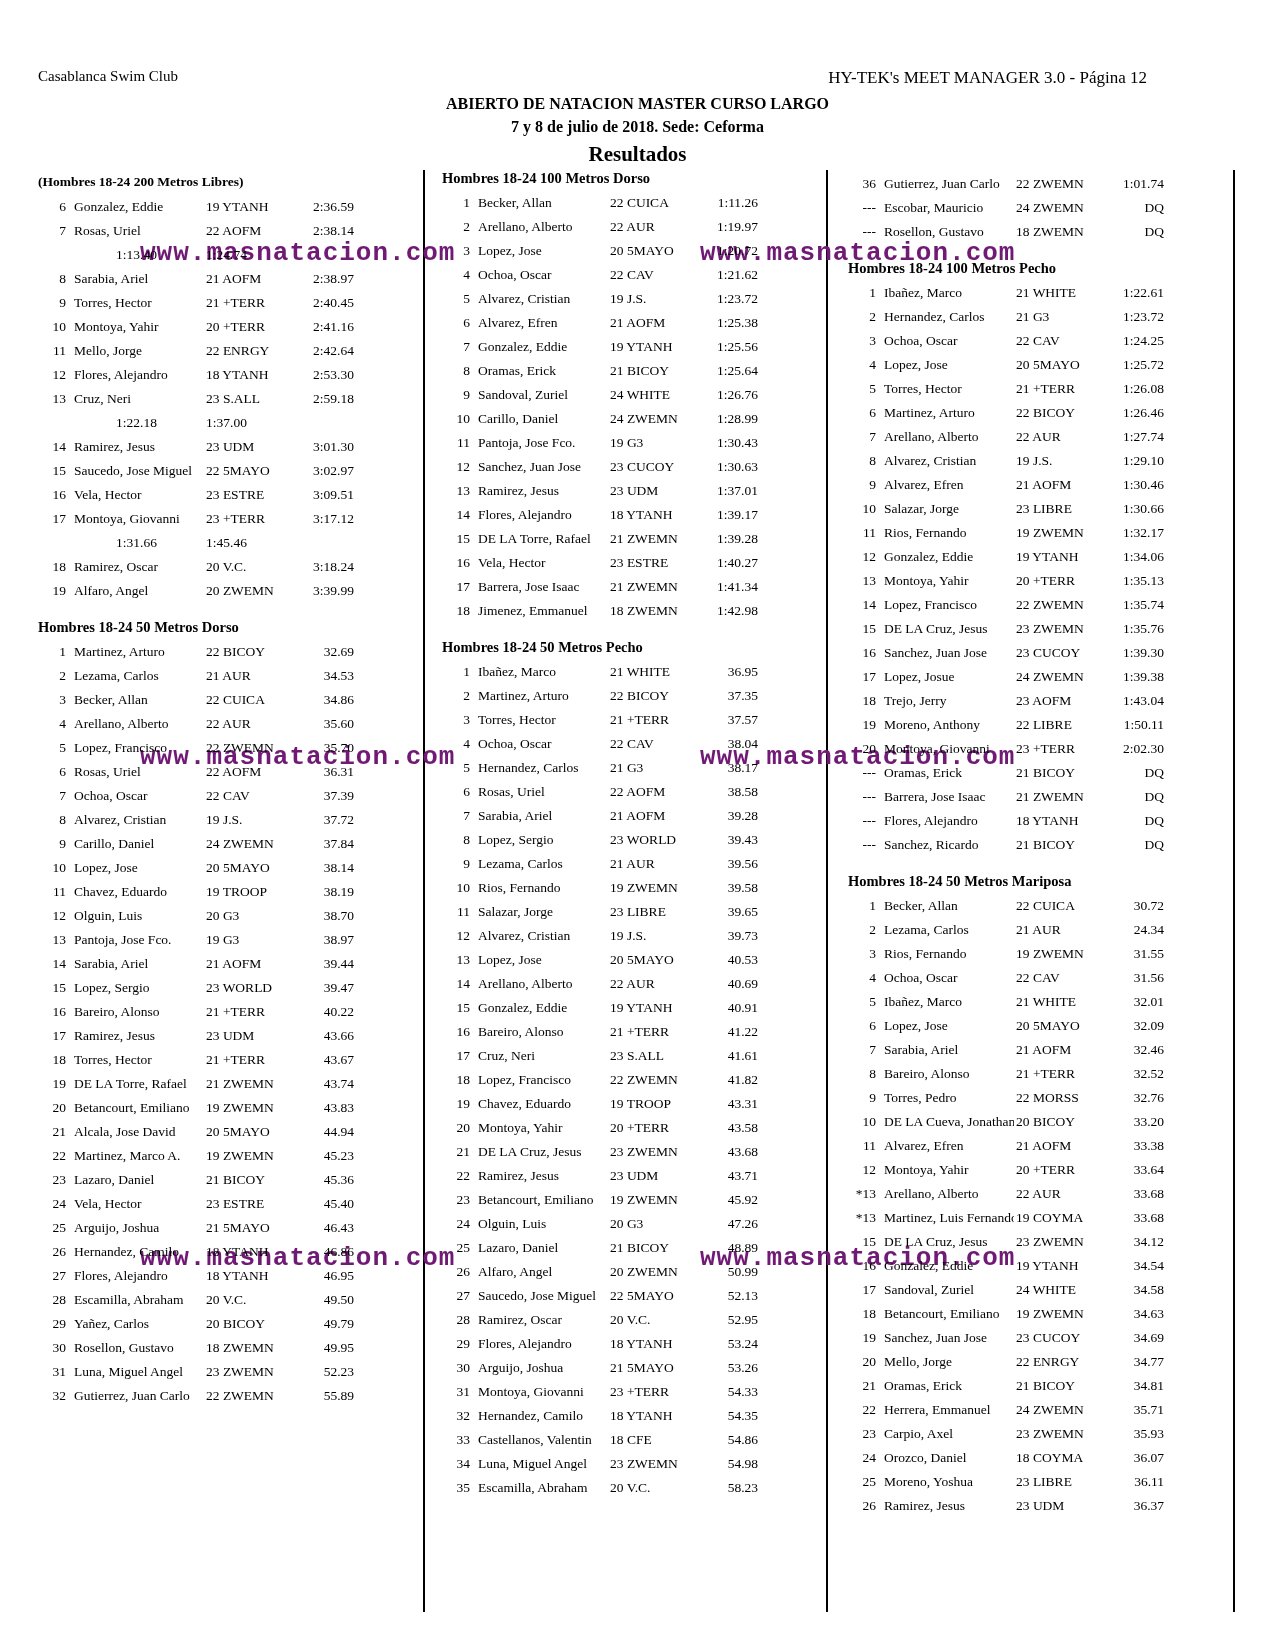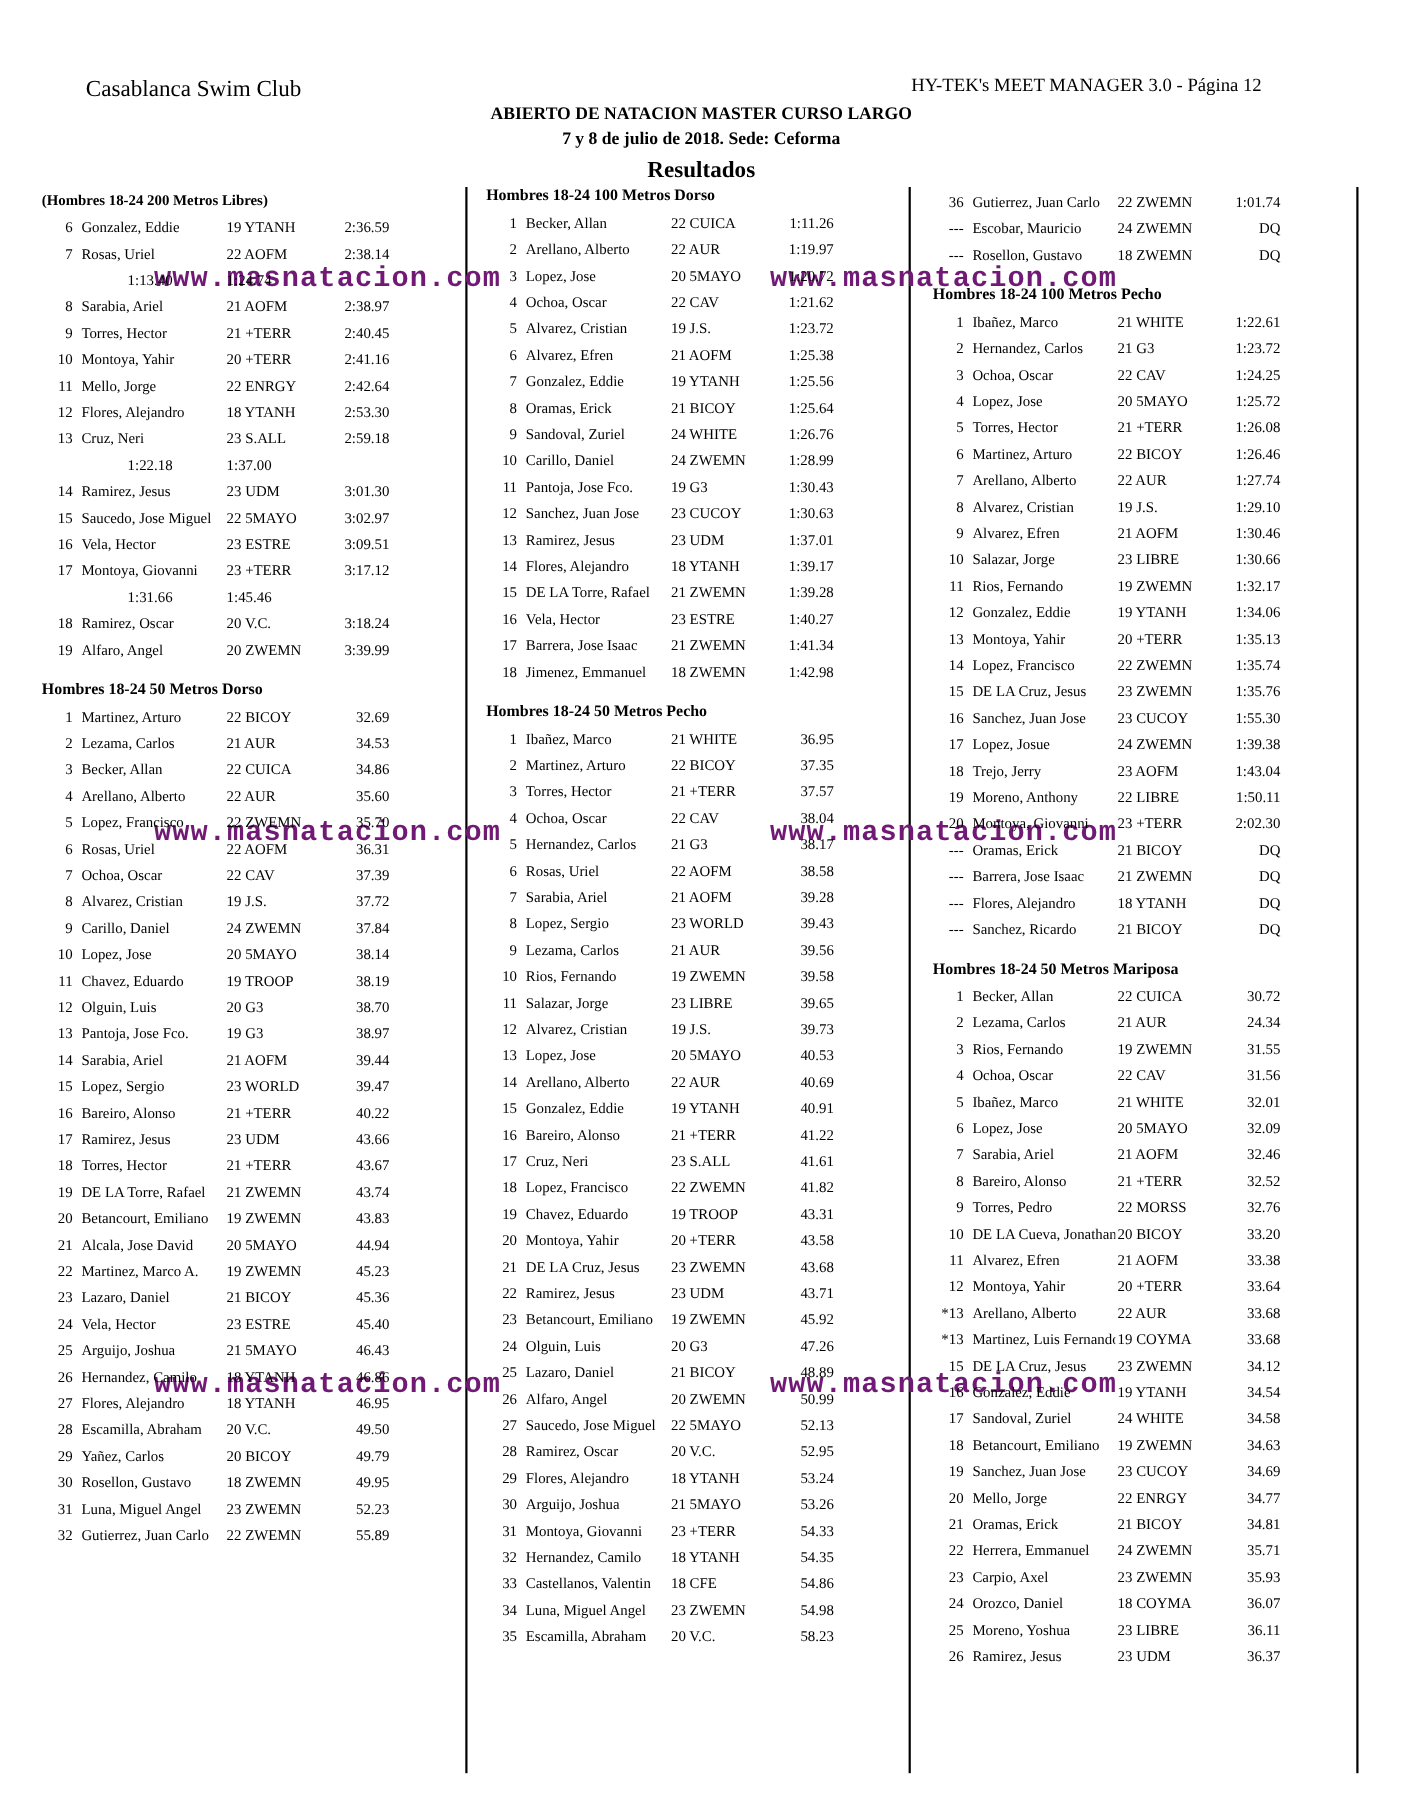--- a/index.html
+++ b/index.html
@@ -1,20 +1,20 @@
 <!DOCTYPE html>
 <html><head>
 <meta charset="utf-8">
 <style>
   html, body { margin: 0; padding: 0; background: #ffffff; }
   body {
     width: 1275px; height: 1650px; position: relative; overflow: hidden;
     font-family: "Liberation Serif", "DejaVu Serif", serif; color: #000;
   }
-  .hdr-left { position: absolute; left: 38px; top: 68px; font-size: 21px; margin-left: 40px; }
+  .hdr-left { position: absolute; left: 38px; top: 68px; font-size: 15px; }
   .hdr-right { position: absolute; right: 128px; top: 68px; font-size: 17px; }
   .title1 { position: absolute; left: 0; width: 1275px; top: 95px; text-align: center; font-size: 16px; font-weight: bold; }
   .title2 { position: absolute; left: 0; width: 1275px; top: 118px; text-align: center; font-size: 16px; font-weight: bold; }
   .title3 { position: absolute; left: 0; width: 1275px; top: 142px; text-align: center; font-size: 21px; font-weight: bold; }
 
   .vline { position: absolute; width: 2px; background: #000; }
   .col { position: absolute; font-size: 13.5px; }
   .col1 { left: 38px; top: 172px; width: 360px; }
   .col2 { left: 442px; top: 168px; width: 360px; }
   .col3 { left: 848px; top: 172px; width: 360px; }
@@ -781,21 +781,21 @@
       <div class="row">
         <span class="place">15</span>
         <span class="name">DE LA Cruz, Jesus</span>
         <span class="age">23 ZWEMN</span>
         <span class="time">1:35.76</span>
       </div>
       <div class="row">
         <span class="place">16</span>
         <span class="name">Sanchez, Juan Jose</span>
         <span class="age">23 CUCOY</span>
-        <span class="time">1:55.30</span>
+        <span class="time">1:39.30</span>
       </div>
       <div class="row">
         <span class="place">17</span>
         <span class="name">Lopez, Josue</span>
         <span class="age">24 ZWEMN</span>
         <span class="time">1:39.38</span>
       </div>
       <div class="row">
         <span class="place">18</span>
         <span class="name">Trejo, Jerry</span>

